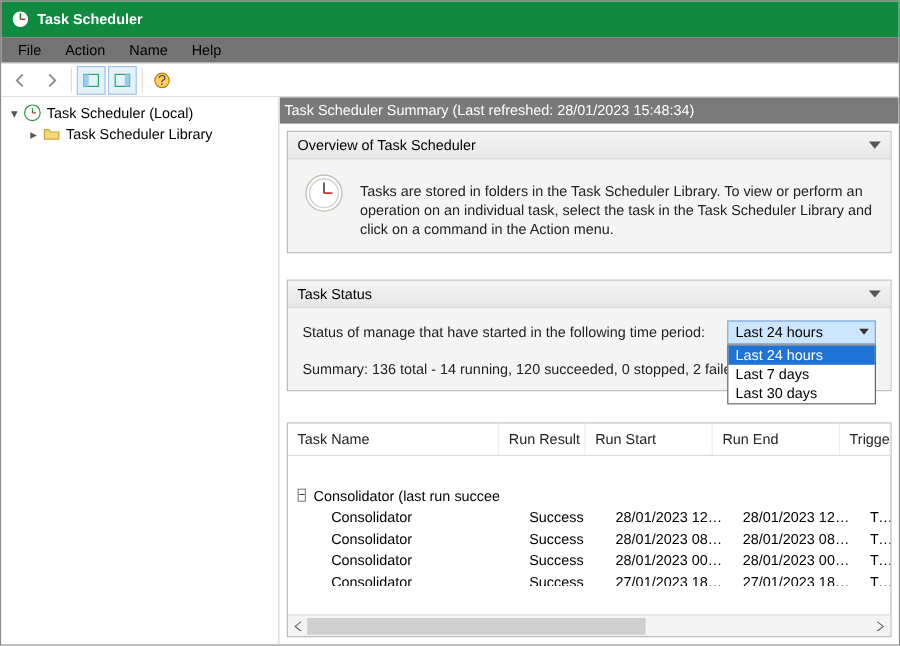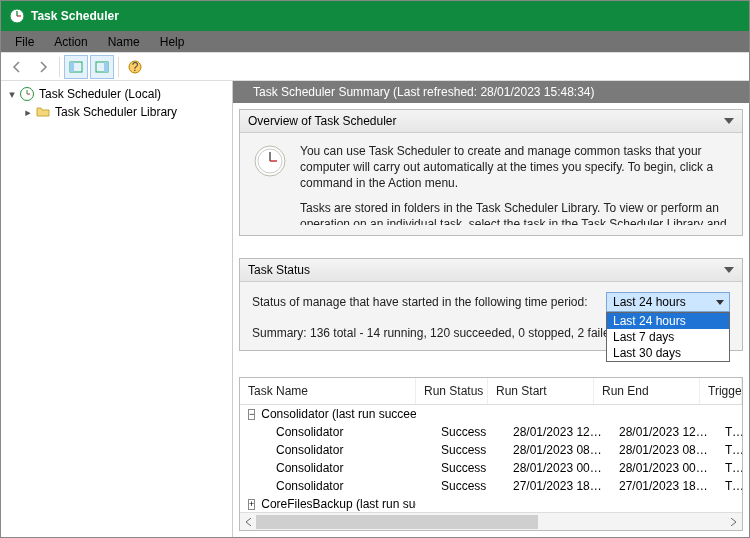--- a/index.html
+++ b/index.html
@@ -22,21 +22,21 @@
 
 .treepane { width: 232px; border-right: 1px solid #ccc; background: #fff; padding: 4px 2px; overflow: auto; }
 .treenode { display: flex; align-items: center; padding: 1px 2px; white-space: nowrap; }
 .treenode .exp { width: 14px; text-align: center; color: #555; cursor: default; font-size: 11px; }
 .treenode .nicon { width: 16px; height: 16px; margin-right: 4px; }
 .treenode .lbl { cursor: default; }
 .treenode.child { padding-left: 18px; }
 
 .rightpane { flex: 1; background: #fff; display: flex; flex-direction: column; overflow: hidden; }
 
-.summaryhdr { background: #7a7a7a; color: #fff; padding: 4px 20px; font-size: 12px; }
+.summaryhdr { background: #7a7a7a; color: #fff; padding: 4px 4px; font-size: 12px; }
 
 .section { border: 1px solid #bbb; margin: 6px 6px 16px 6px; }
 .secthdr { background: linear-gradient(#f4f4f4,#e6e6e6); border-bottom: 1px solid #ccc; padding: 4px 8px; display: flex; align-items: center; justify-content: space-between; cursor: default; }
 .secthdr .caret { width: 0; height: 0; border-left: 5px solid transparent; border-right: 5px solid transparent; border-top: 6px solid #555; }
 .sectbody { padding: 10px 12px; background: #f4f4f4; }
 
 .overview { display: flex; gap: 12px; }
 .overview .clock { flex: 0 0 36px; }
 .overview .txt { flex: 1; color: #222; line-height: 1.35; overflow: hidden; max-height: 82px; }
 
@@ -46,21 +46,21 @@
 .combo-wrap { position: relative; }
 .combo { width: 124px; height: 20px; border: 1px solid #7aa7d8; background: #cde6ff; display: flex; align-items: center; justify-content: space-between; padding: 0 2px 0 6px; cursor: default; }
 .combo .cval { font-size: 12px; }
 .combo .carrow { width: 0; height: 0; border-left: 4px solid transparent; border-right: 4px solid transparent; border-top: 5px solid #333; margin-right: 3px; }
 .dropdown { position: absolute; top: 20px; left: 0; width: 124px; background: #fff; border: 1px solid #666; z-index: 10; }
 .dropdown .opt { padding: 1px 6px; font-size: 12px; cursor: default; }
 .dropdown .opt.sel { background: #1e73d4; color: #fff; }
 
 .summaryline { margin-top: 14px; color: #222; }
 
-.tablewrap { margin: 10px 6px 6px 6px; border: 1px solid #bbb; background: #fff; flex: 1; display: flex; flex-direction: column; overflow: hidden; }
+.tablewrap { margin: 10px 6px 6px 6px; border: 1px solid #bbb; background: #fff; flex: 1; display: flex; flex-direction: column; overflow: hidden; gap: 24px; }
 .thead { display: flex; background: #fff; border-bottom: 1px solid #ddd; }
 .thead .th { padding: 6px 8px; border-right: 1px solid #eee; font-weight: 400; color: #222; white-space: nowrap; overflow: hidden; display:flex; align-items:center; }
 .th.c0 { width: 176px; }
 .th.c1 { width: 72px; }
 .th.c2 { width: 106px; }
 .th.c3 { width: 106px; }
 .th.c4 { flex: 1; }
 
 .tbody { flex: 1; overflow: auto; }
 .tr { display: flex; padding: 1px 0; }
@@ -172,21 +172,20 @@
         <div class="overview">
           <div class="clock">
             <svg viewBox="0 0 36 36">
                 <circle cx="18" cy="18" r="15" fill="#fdfdfd" stroke="#bba"></circle>
                 <circle cx="18" cy="18" r="12" fill="#fff" stroke="#ccc"></circle>
                 <line x1="18" y1="18" x2="18" y2="9" stroke="#555" stroke-width="1.5"></line>
                 <line x1="18" y1="18" x2="25" y2="18" stroke="#c33" stroke-width="1.5"></line>
               </svg>
           </div>
           <div class="txt">
-            <div>You can use Task Scheduler to create and manage common tasks that your computer will carry out automatically at the times you specify. To begin, click a command in the Action menu.</div>
             <div style="height:8px"></div>
             <div>Tasks are stored in folders in the Task Scheduler Library. To view or perform an operation on an individual task, select the task in the Task Scheduler Library and click on a command in the Action menu.</div>
           </div>
         </div>
       </div>
     </div>
 
     <div class="section">
       <div class="secthdr">
         <span>Task Status</span>
@@ -207,21 +206,21 @@
             </div>
           </div>
         </div>
         <div class="summaryline">Summary: 136 total - 14 running, 120 succeeded, 0 stopped, 2 failed</div>
       </div>
     </div>
 
     <div class="tablewrap">
       <div class="thead">
         <div class="th c0">Task Name</div>
-        <div class="th c1">Run Status</div>
+        <div class="th c1">Run Result</div>
         <div class="th c2">Run Start</div>
         <div class="th c3">Run End</div>
         <div class="th c4">
             <span>Triggered</span>
           </div>
       </div>
       <div class="tbody">
 
         <div class="tr">
           <div class="td c0">

